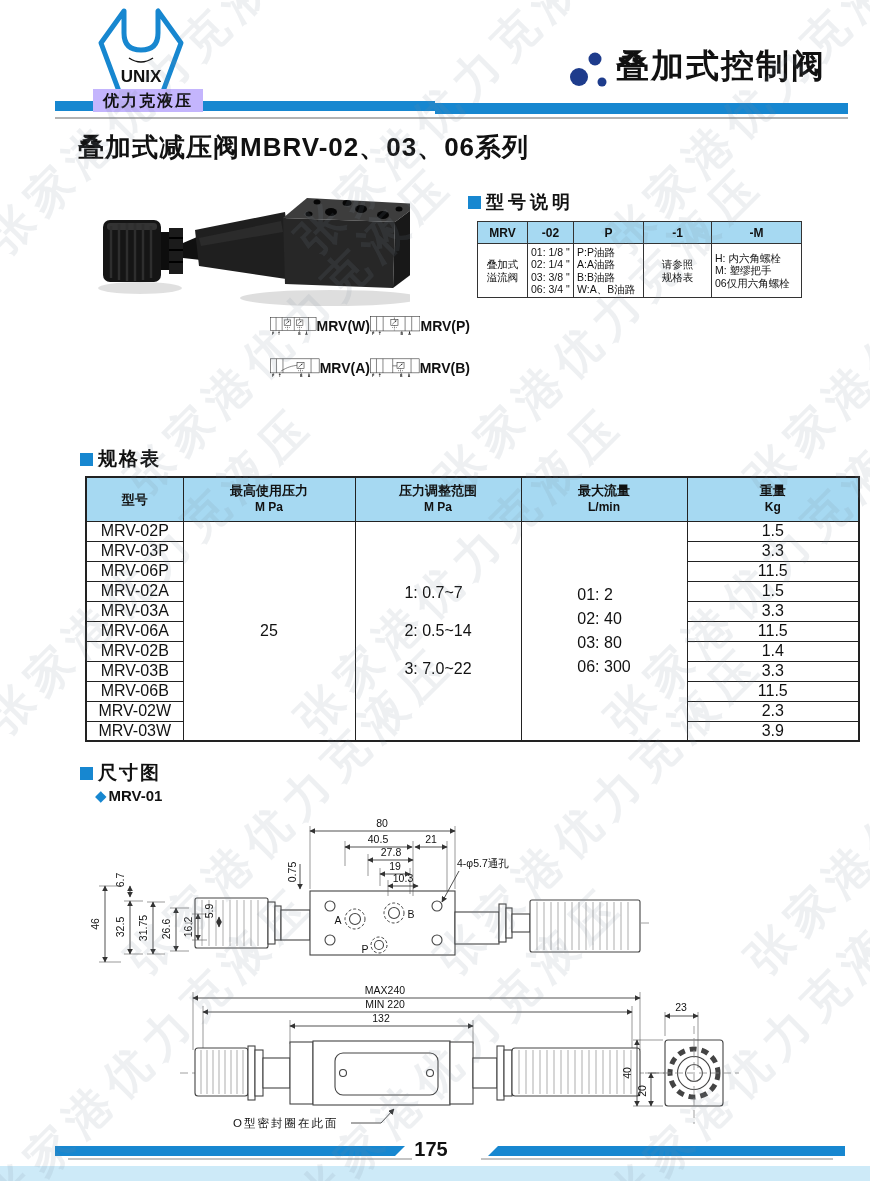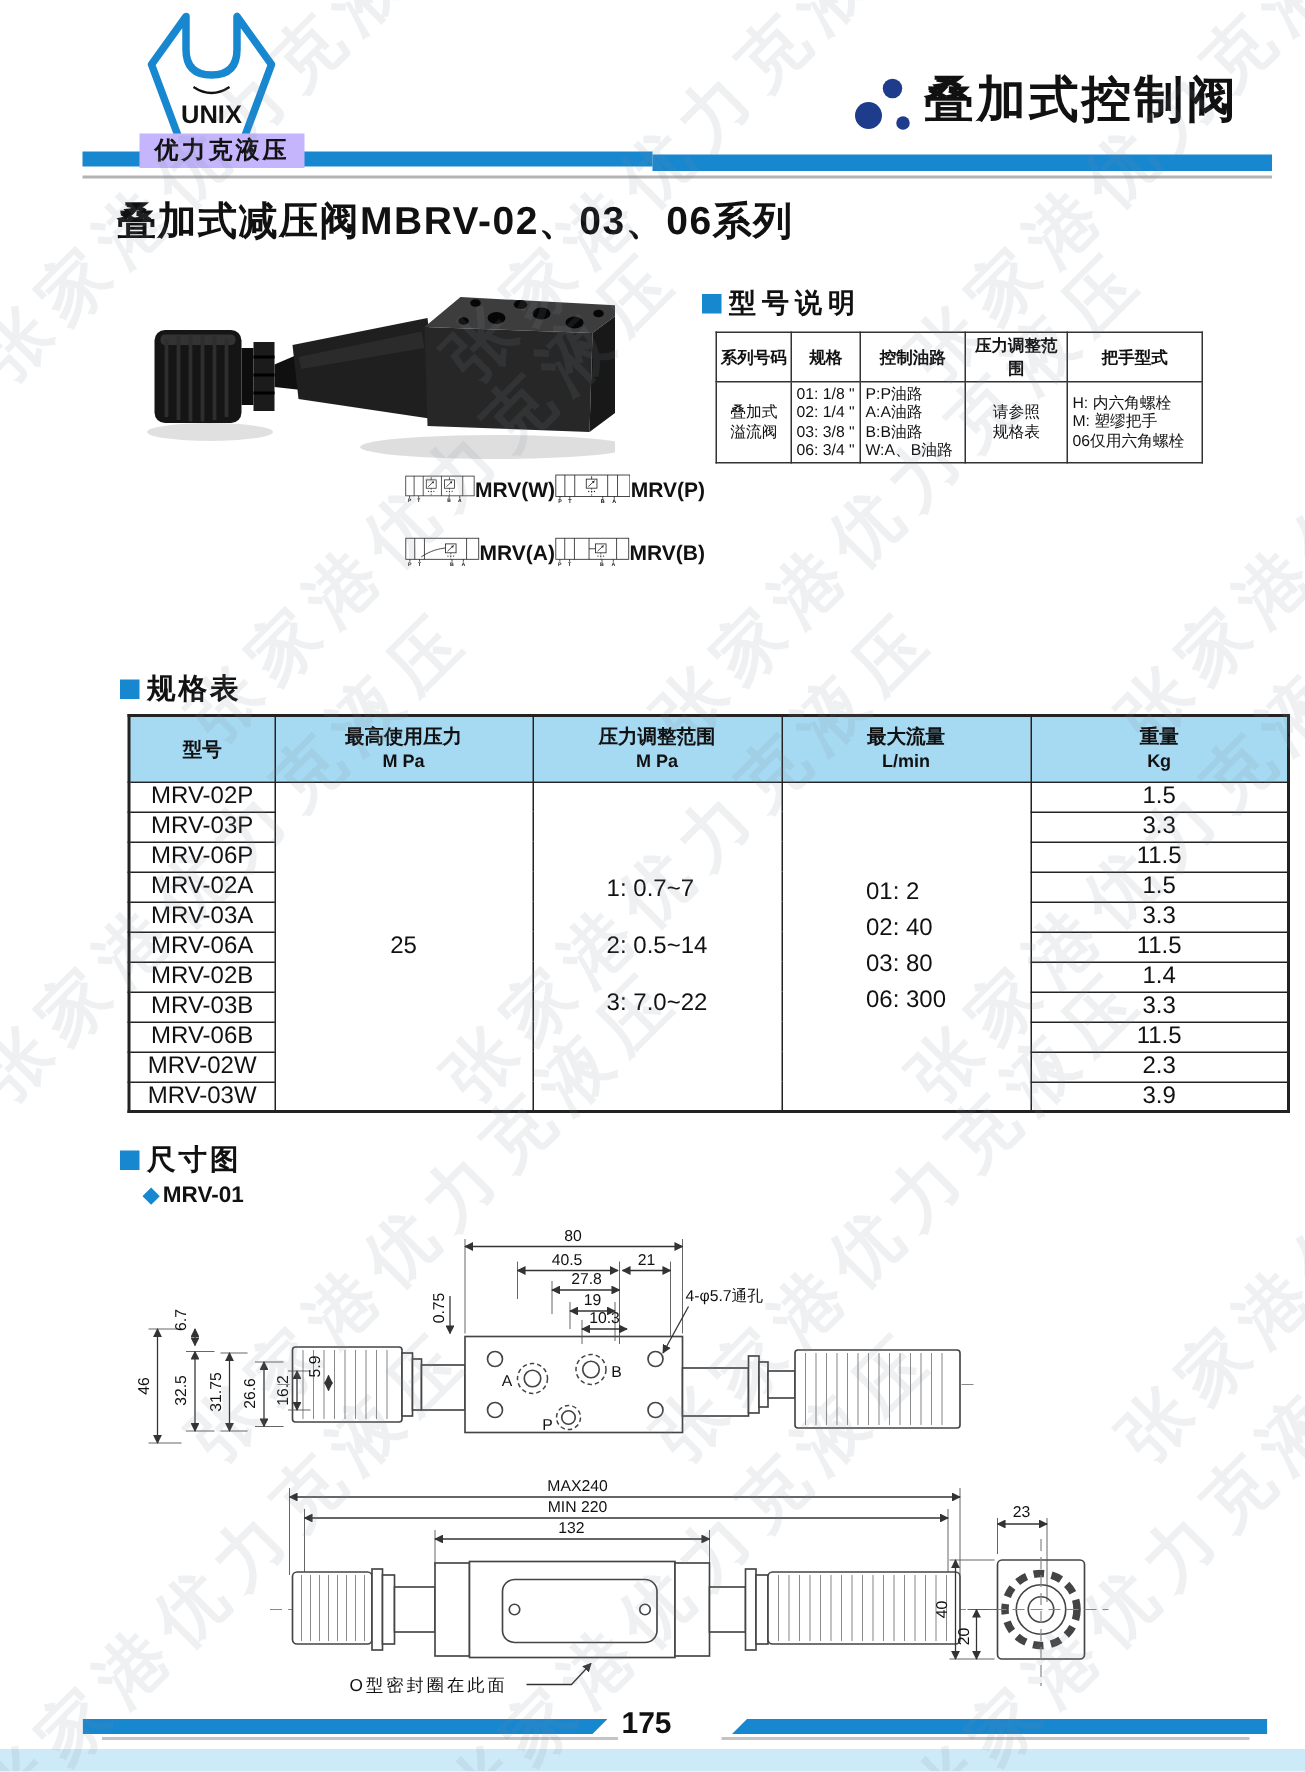--- a/index.html
+++ b/index.html
@@ -141,26 +141,26 @@
     </div>
     <table class="md-table">
       <colgroup>
           <col style="width:50px">
           <col style="width:46px">
           <col style="width:70px">
           <col style="width:68px">
           <col style="width:90px">
         </colgroup>
       <tbody>
-      <tr class="lbl">
-        <td>系列号码</td>
-        <td>规格</td>
-        <td>控制油路</td>
-        <td>压力调整范围</td>
-        <td>把手型式</td>
+          <tr class="code">
+        <td>MRV</td>
+        <td>-02</td>
+        <td>P</td>
+        <td>-1</td>
+        <td>-M</td>
       </tr>
       <tr class="det">
         <td>叠加式
 溢流阀</td>
         <td class="l">01: 1/8 "
 02: 1/4 "
 03: 3/8 "
 06: 3/4 "</td>
         <td class="l">P:P油路
 A:A油路

